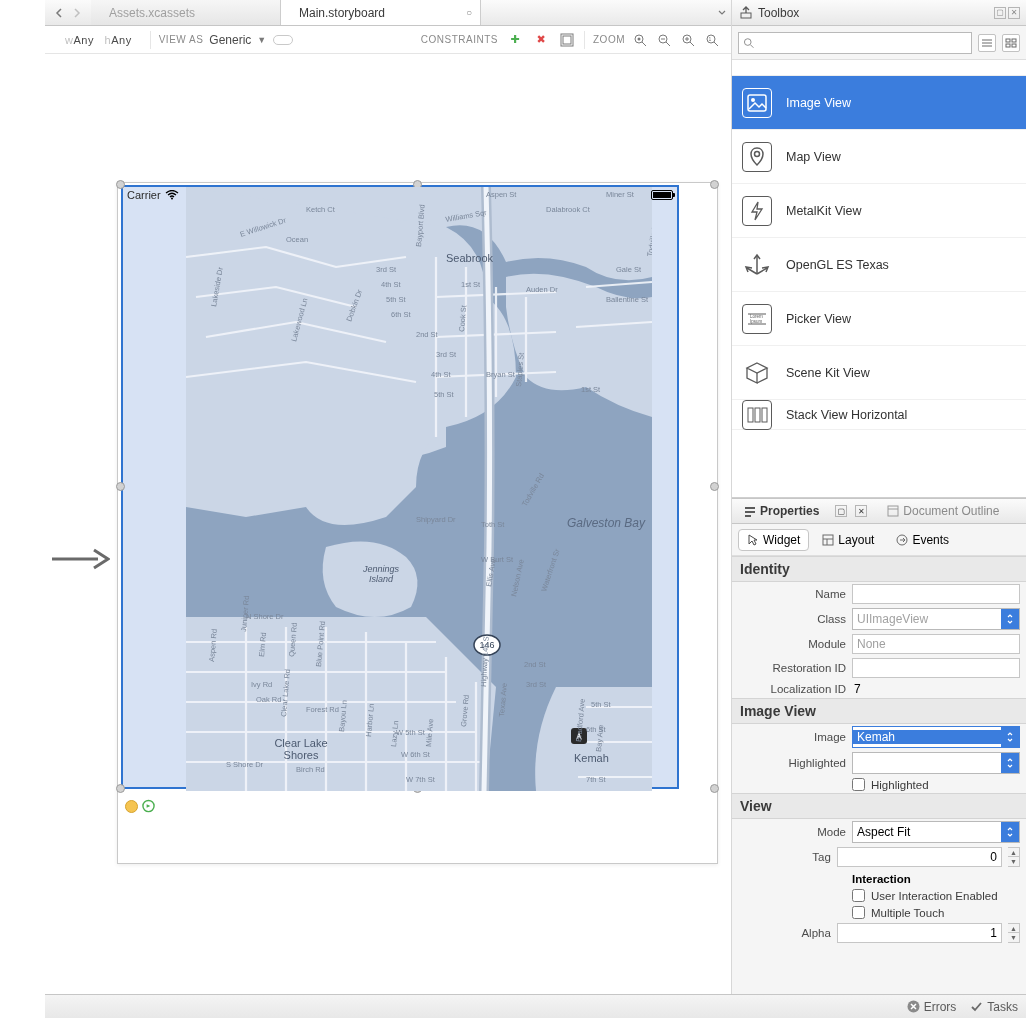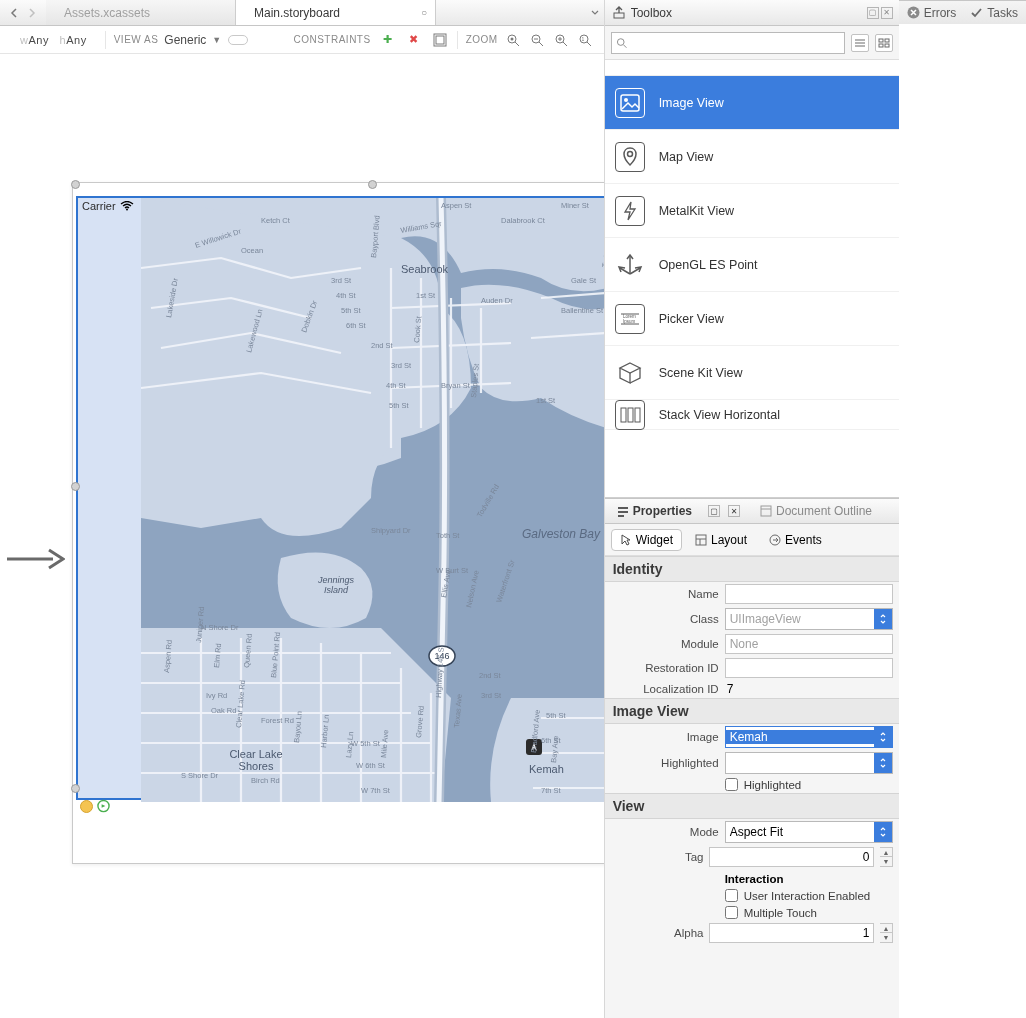--- a/index.html
+++ b/index.html
@@ -1,18 +1,18 @@
 <!DOCTYPE html>
 <html><head>
 <meta charset="utf-8">
 <style>
 * { box-sizing: border-box; margin: 0; padding: 0; font-family: -apple-system, "Helvetica Neue", Arial, sans-serif; }
 html, body { width: 1026px; height: 1018px; overflow: hidden; background: #fff; }
 
-.root { display: flex; width: 100%; height: 100%; flex-direction: row; }
+.root { display: flex; width: 100%; height: 100%; flex-direction: column; padding-left: 45px; }
 .main-area { display: flex; flex: 1; min-height: 0; }
 .left-pane { flex: 1; display: flex; flex-direction: column; border-right: 1px solid #d7d7d7; min-width: 0; }
 .right-pane { width: 294px; display: flex; flex-direction: column; background: #f5f5f5; }
 
 
 .tabs-bar { height: 26px; background: linear-gradient(#fbfbfb,#e9e9e9); border-bottom: 1px solid #c6c6c6; display: flex; align-items: stretch; }
 .nav-arrows { display: flex; align-items: center; padding: 0 6px; gap: 2px; }
 .nav-arrow { width: 16px; height: 16px; display: flex; align-items: center; justify-content: center; color: #6a6a6a; cursor: pointer; }
 .tab { display: flex; align-items: center; padding: 0 18px; font-size: 12px; color: #5b5b5b; border-right: 1px solid #cdcdcd; position: relative; background: linear-gradient(#f6f6f6,#e6e6e6); }
 .tab.inactive { color: #a0a0a0; }
@@ -32,21 +32,21 @@
 .spacer { flex: 1; }
 .constraints-group { display: flex; align-items: center; gap: 8px; }
 .tool-icon { width: 18px; height: 18px; display: flex; align-items: center; justify-content: center; color: #6d6d6d; }
 .zoom-group { display: flex; align-items: center; gap: 6px; }
 
 
 .canvas { flex: 1; background: #fff; position: relative; overflow: hidden; }
 .entry-arrow { position: absolute; left: 5px; top: 490px; }
 .entry-arrow svg { display: block; }
 .device-frame { position: absolute; left: 72px; top: 128px; width: 601px; height: 682px; background: #fff; border: 1px solid #c9c9c9; box-shadow: 0 1px 4px rgba(0,0,0,0.08); }
-.selection-rect { position: absolute; left: 76px; top: 142px; width: 558px; height: 604px; border: 2px solid #2f74d0; background: #d7e2f4; text-align: right; }
+.selection-rect { position: absolute; left: 76px; top: 131px; width: 558px; height: 604px; border: 2px solid #2f74d0; background: #d7e2f4; text-align: right; }
 .sel-handle { position: absolute; width: 9px; height: 9px; background: #d2d2d2; border: 1px solid #9b9b9b; border-radius: 50%; }
 .status-bar-sim { height: 14px; display: flex; align-items: center; justify-content: space-between; padding: 2px 4px 0 4px; font-size: 11px; color: #2b2b2b; z-index: 3; position: relative; }
 .status-left { display: flex; align-items: center; gap: 4px; }
 .carrier-wifi { width: 14px; height: 10px; }
 .battery { width: 22px; height: 10px; border: 1.5px solid #000; border-radius: 2px; position: relative; }
 .battery::after { content: ""; position: absolute; right: -3px; top: 2px; width: 2px; height: 4px; background: #000; border-radius: 0 1px 1px 0; }
 .battery-fill { position: absolute; left: 1px; top: 1px; bottom: 1px; right: 1px; background: #000; }
 .map-svg { position: absolute; left: 63px; top: 0; width: 466px; height: 604px; z-index: 1; }
 .scene-footer { position: absolute; left: 72px; top: 736px; width: 601px; height: 32px; display: flex; align-items: center; padding: 0 8px; gap: 4px; }
 .scene-footer .dot { width: 13px; height: 13px; border-radius: 50%; }
@@ -452,21 +452,21 @@
           <div class="tb-icon-box" style="border:none;">
             <svg width="26" height="26" viewBox="0 0 26 26">
                 <line x1="13" y1="22" x2="13" y2="4" stroke="#5a5a5a" stroke-width="1.5"></line>
                 <path d="M10 7 L13 3 L16 7" stroke="#5a5a5a" fill="none" stroke-width="1.5"></path>
                 <line x1="13" y1="22" x2="3" y2="16" stroke="#5a5a5a" stroke-width="1.5"></line>
                 <path d="M4 20 L2 15 L8 16" stroke="#5a5a5a" fill="none" stroke-width="1.5"></path>
                 <line x1="13" y1="22" x2="23" y2="16" stroke="#5a5a5a" stroke-width="1.5"></line>
                 <path d="M18 16 L24 15 L22 20" stroke="#5a5a5a" fill="none" stroke-width="1.5"></path>
               </svg>
           </div>
-          <span class="tb-label">OpenGL ES Point</span>
+          <span class="tb-label">OpenGL ES Texas</span>
         </div>
         <div class="tb-row">
           <div class="tb-icon-box">
             <svg width="22" height="18" viewBox="0 0 22 18">
                 <line x1="2" y1="4" x2="20" y2="4" stroke="#5a5a5a"></line>
                 <line x1="2" y1="14" x2="20" y2="14" stroke="#5a5a5a"></line>
                 <text x="4" y="8" font-size="4.5" fill="#5a5a5a">Lorem</text>
                 <text x="4" y="13" font-size="4.5" fill="#5a5a5a">Ipsum</text>
               </svg>
           </div>

